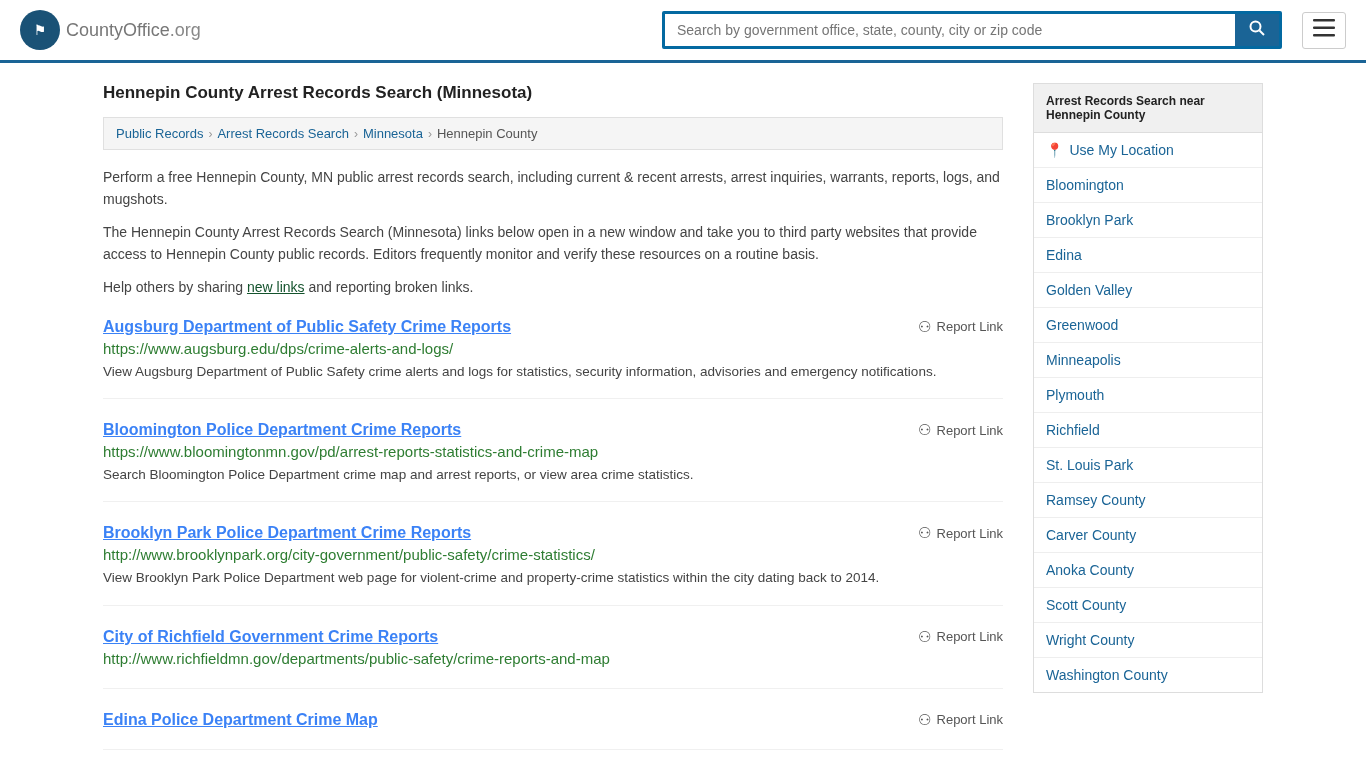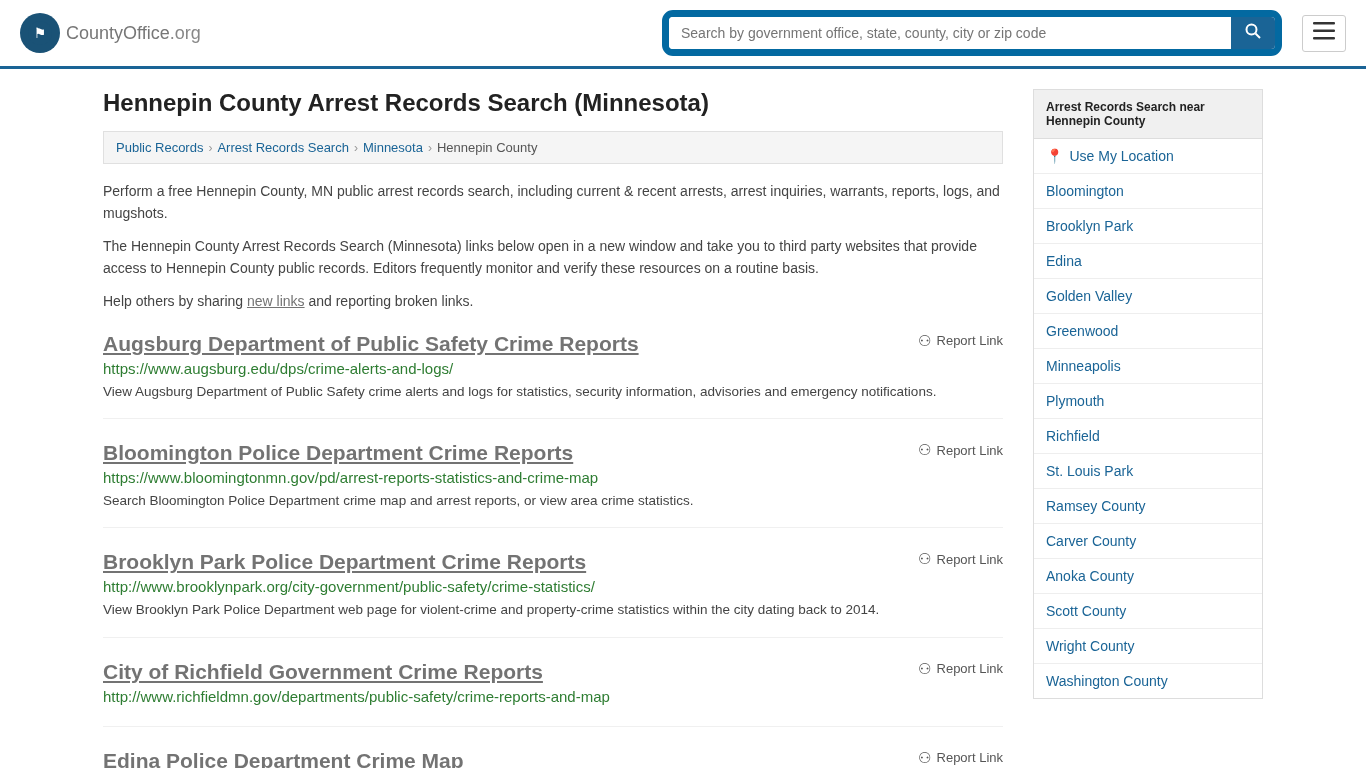--- a/index.html
+++ b/index.html
@@ -37,22 +37,22 @@
       font-weight: bold;
     }
     #logo-text span {
       color: #777;
       font-weight: normal;
     }
     #search-bar {
       flex: 1;
       max-width: 620px;
       display: flex;
-      border: 7px solid #0369a1;
-      border-radius: 11px;
+      border: 3px solid #0369a1;
+      border-radius: 2px;
       overflow: hidden;
       margin-left: auto;
     }
     #search-input {
       flex: 1;
       padding: 8px 12px;
       border: none;
       outline: none;
       font-size: 14px;
       color: #999;
@@ -86,21 +86,21 @@
     #content-area {
       flex: 1;
     }
     #sidebar {
       width: 230px;
       flex-shrink: 0;
     }
 
     
     #page-title {
-      font-size: 24px;
+      font-size: 17px;
       font-weight: bold;
       color: #222;
       margin-bottom: 14px;
     }
 
     
     #breadcrumb {
       background: #f5f5f5;
       border: 1px solid #e0e0e0;
       padding: 8px 12px;
@@ -120,41 +120,41 @@
     #breadcrumb .sep { color: #999; font-size: 12px; }
 
     
     #description {
       margin-bottom: 20px;
       line-height: 1.6;
       color: #444;
     }
     #description p { margin-bottom: 10px; }
     #description a {
-      color: #737373;
+      color: #14532d;
       text-decoration: underline;
     }
 
     
     .result-item {
       margin-bottom: 22px;
       border-bottom: 1px solid #f0f0f0;
       padding-bottom: 16px;
     }
     .result-title-row {
       display: flex;
       align-items: flex-start;
       justify-content: space-between;
       gap: 10px;
       margin-bottom: 4px;
     }
     .result-title {
-      font-size: 21px;
+      font-size: 16px;
       font-weight: bold;
-      color: #737373;
+      color: #3b82f6;
       text-decoration: underline;
       cursor: pointer;
     }
     .report-link {
       display: flex;
       align-items: center;
       gap: 5px;
       color: #555;
       font-size: 13px;
       white-space: nowrap;

